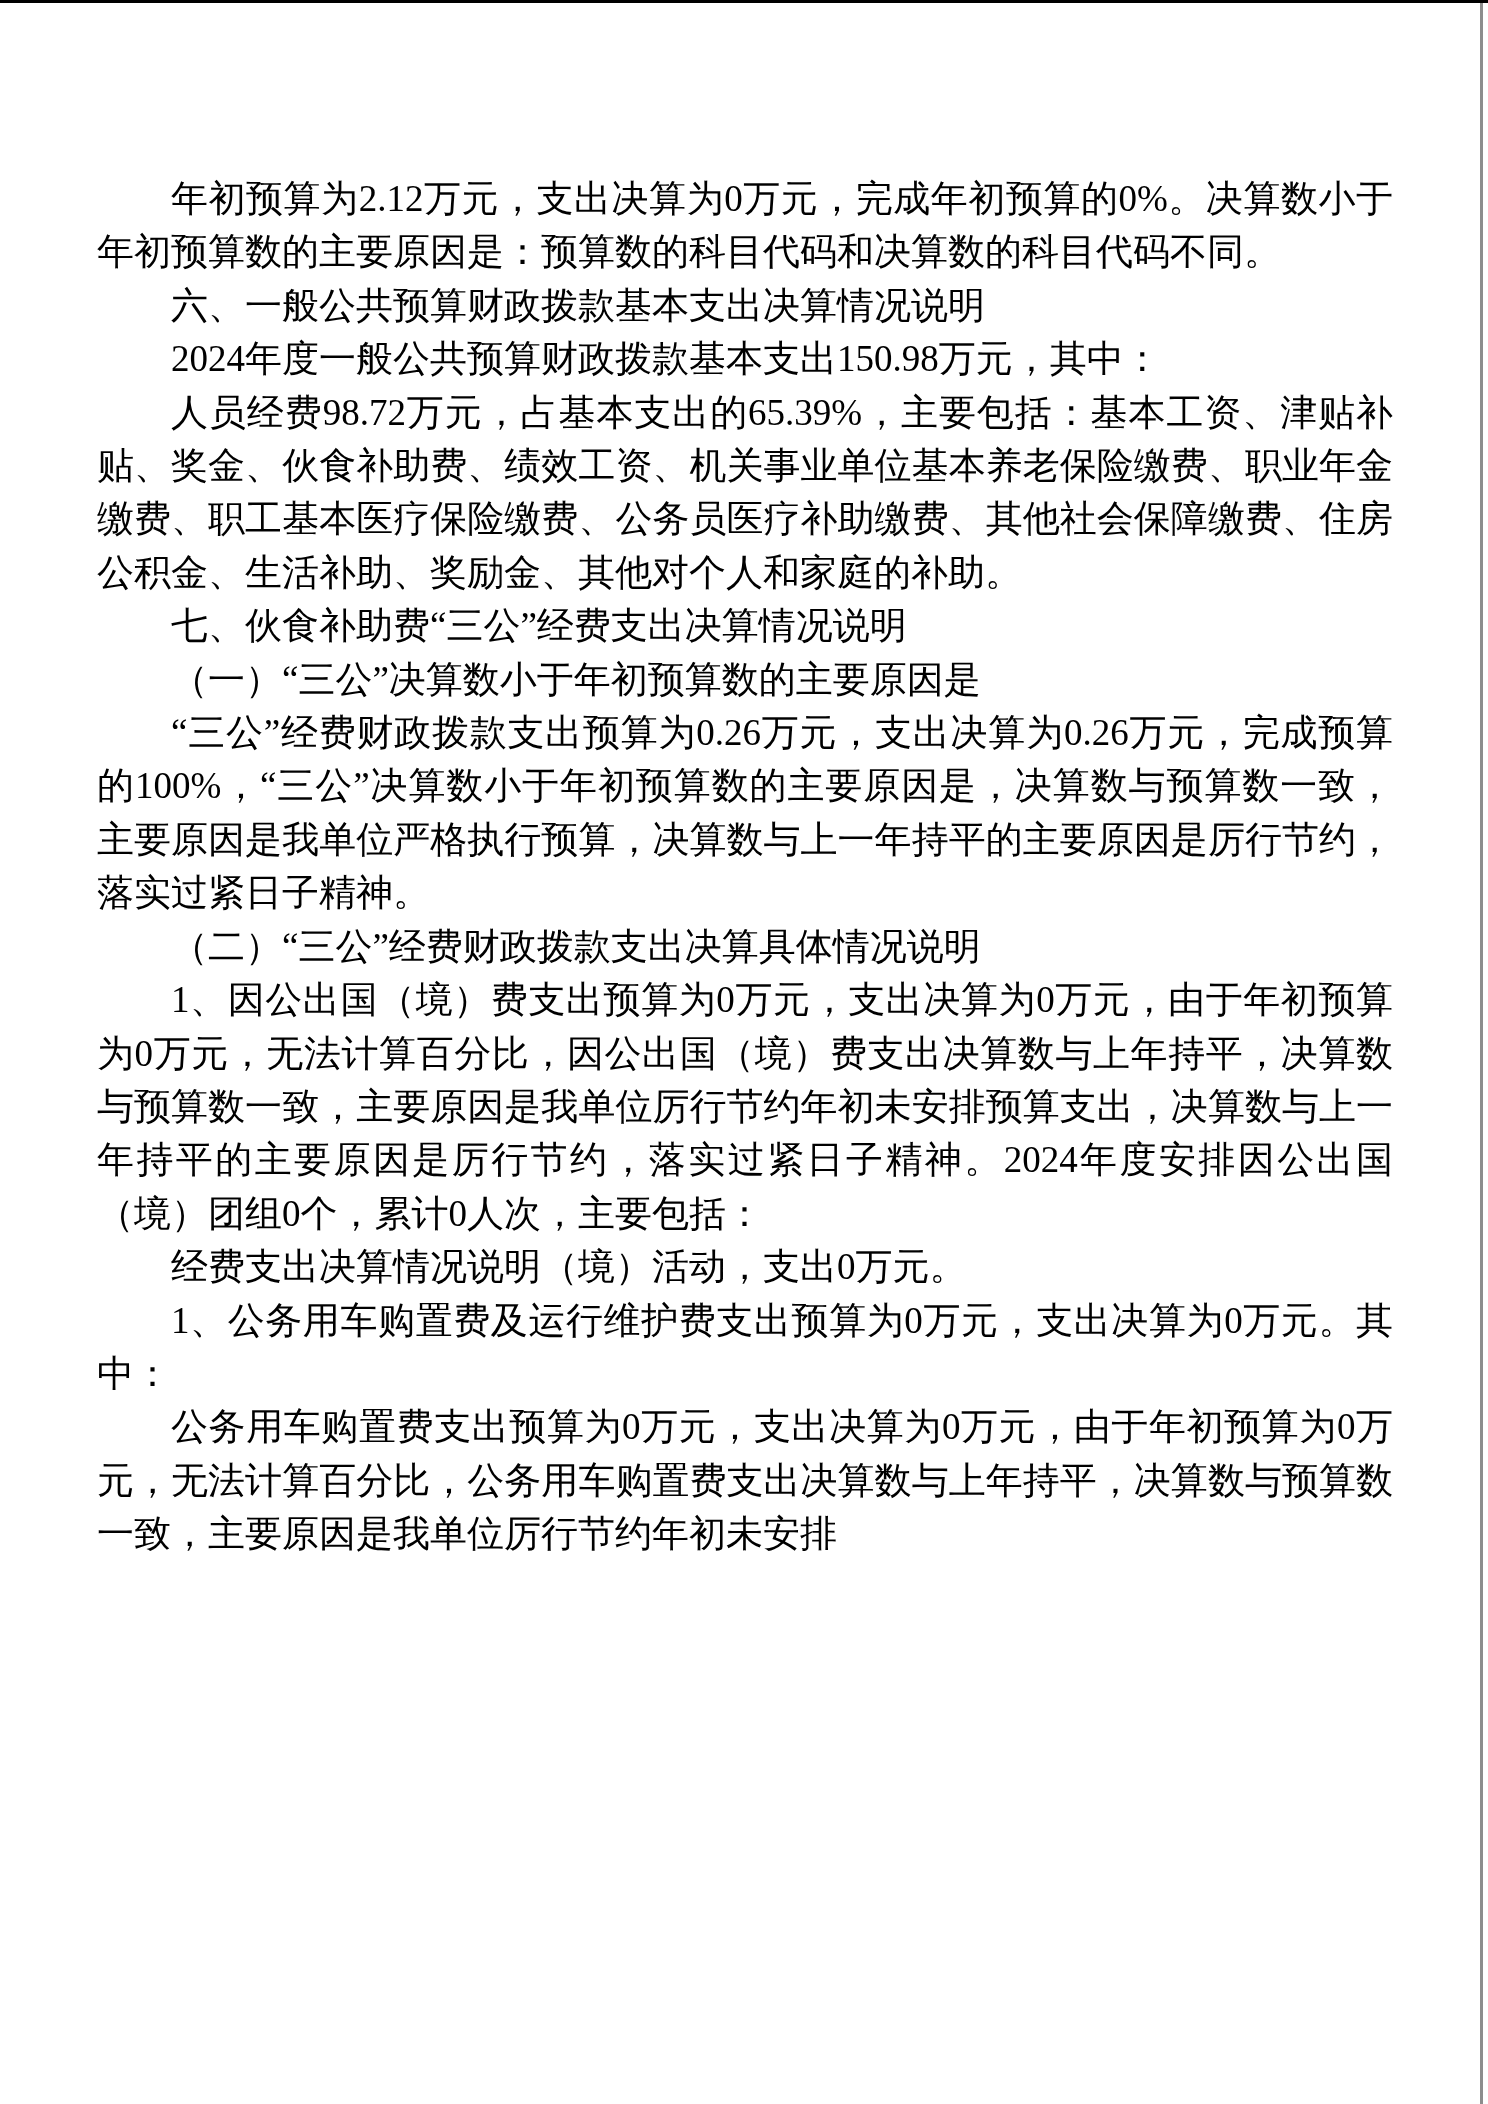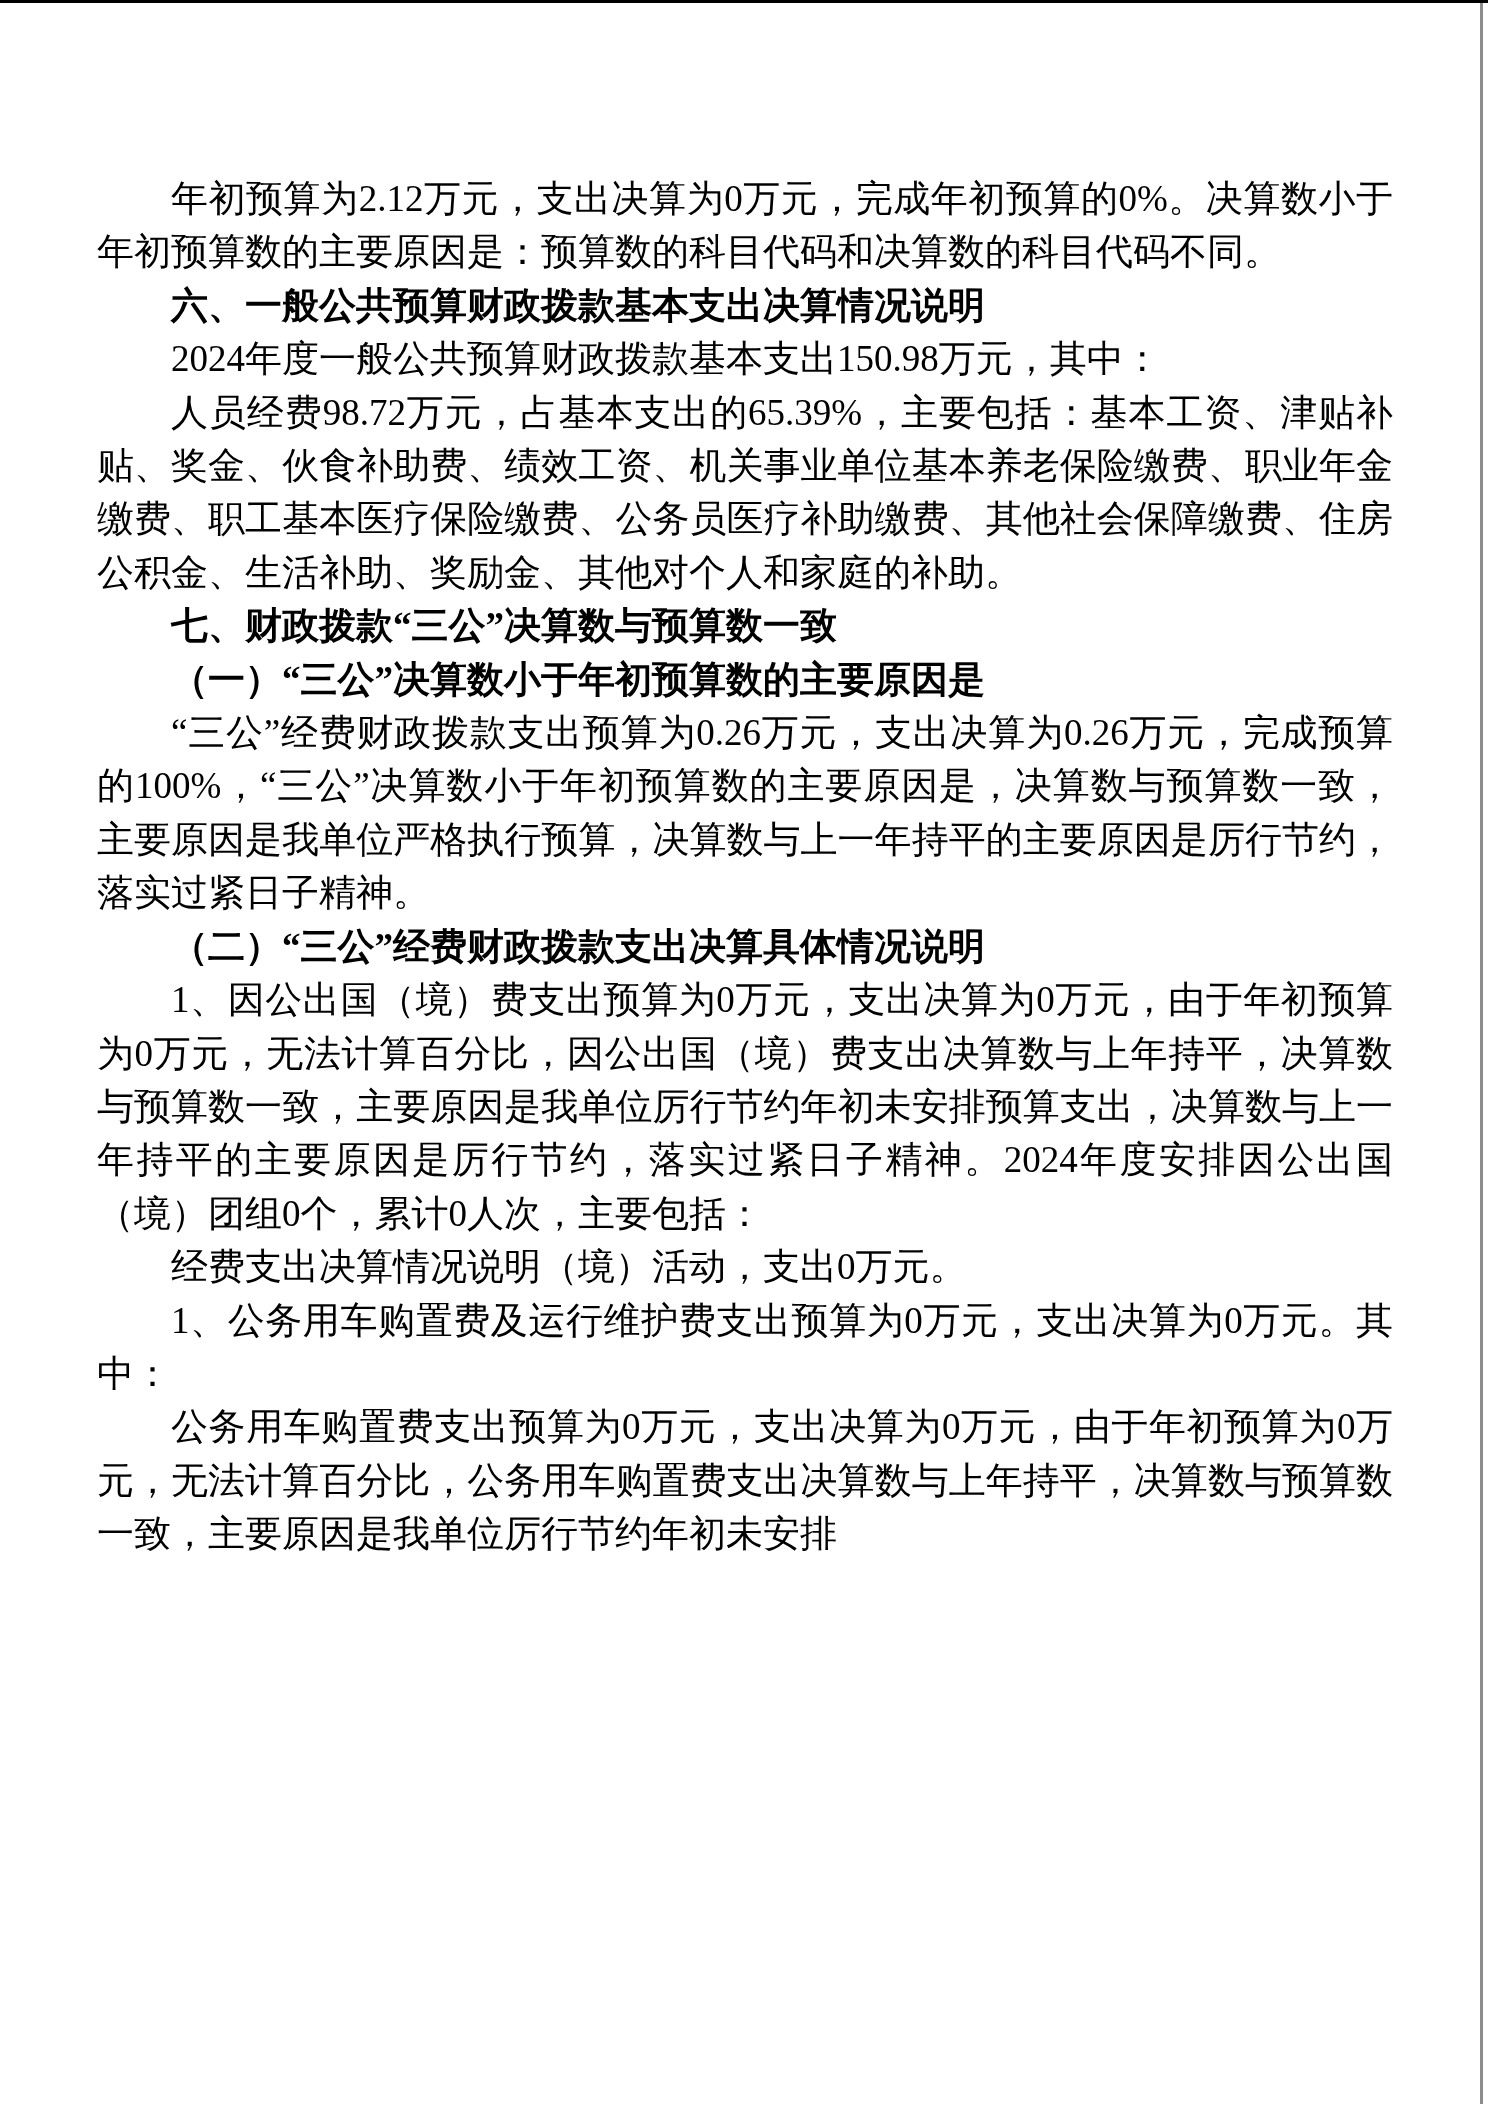--- a/index.html
+++ b/index.html
@@ -42,37 +42,37 @@
     padding: 0;
     color: #000000;
     font-size: 37px;
     line-height: 53.4px;
     text-align: justify;
     text-justify: inter-character;
     text-indent: 2em;
     word-break: break-all;
   }
   .doc p.heading {
-    font-weight: bold;
+    font-weight: normal;
     text-align: left;
   }
 </style>
 </head>
 <body>
 
 <div class="page">
   <div class="top-edge"></div>
   <div class="right-edge"></div>
 
   <div class="doc">
     <p>年初预算为2.12万元，支出决算为0万元，完成年初预算的0%。决算数小于年初预算数的主要原因是：预算数的科目代码和决算数的科目代码不同。</p>
     <p class="heading">六、一般公共预算财政拨款基本支出决算情况说明</p>
     <p>2024年度一般公共预算财政拨款基本支出150.98万元，其中：</p>
     <p>人员经费98.72万元，占基本支出的65.39%，主要包括：基本工资、津贴补贴、奖金、伙食补助费、绩效工资、机关事业单位基本养老保险缴费、职业年金缴费、职工基本医疗保险缴费、公务员医疗补助缴费、其他社会保障缴费、住房公积金、生活补助、奖励金、其他对个人和家庭的补助。</p>
-    <p class="heading">七、财政拨款“三公”决算数与预算数一致</p>
+    <p class="heading">七、伙食补助费“三公”经费支出决算情况说明</p>
     <p class="heading">（一）“三公”决算数小于年初预算数的主要原因是</p>
     <p>“三公”经费财政拨款支出预算为0.26万元，支出决算为0.26万元，完成预算的100%，“三公”决算数小于年初预算数的主要原因是，决算数与预算数一致，主要原因是我单位严格执行预算，决算数与上一年持平的主要原因是厉行节约，落实过紧日子精神。</p>
     <p class="heading">（二）“三公”经费财政拨款支出决算具体情况说明</p>
     <p>1、因公出国（境）费支出预算为0万元，支出决算为0万元，由于年初预算为0万元，无法计算百分比，因公出国（境）费支出决算数与上年持平，决算数与预算数一致，主要原因是我单位厉行节约年初未安排预算支出，决算数与上一年持平的主要原因是厉行节约，落实过紧日子精神。2024年度安排因公出国（境）团组0个，累计0人次，主要包括：</p>
     <p>经费支出决算情况说明（境）活动，支出0万元。</p>
     <p>1、公务用车购置费及运行维护费支出预算为0万元，支出决算为0万元。其中：</p>
     <p>公务用车购置费支出预算为0万元，支出决算为0万元，由于年初预算为0万元，无法计算百分比，公务用车购置费支出决算数与上年持平，决算数与预算数一致，主要原因是我单位厉行节约年初未安排</p>
   </div>
 </div>
 

